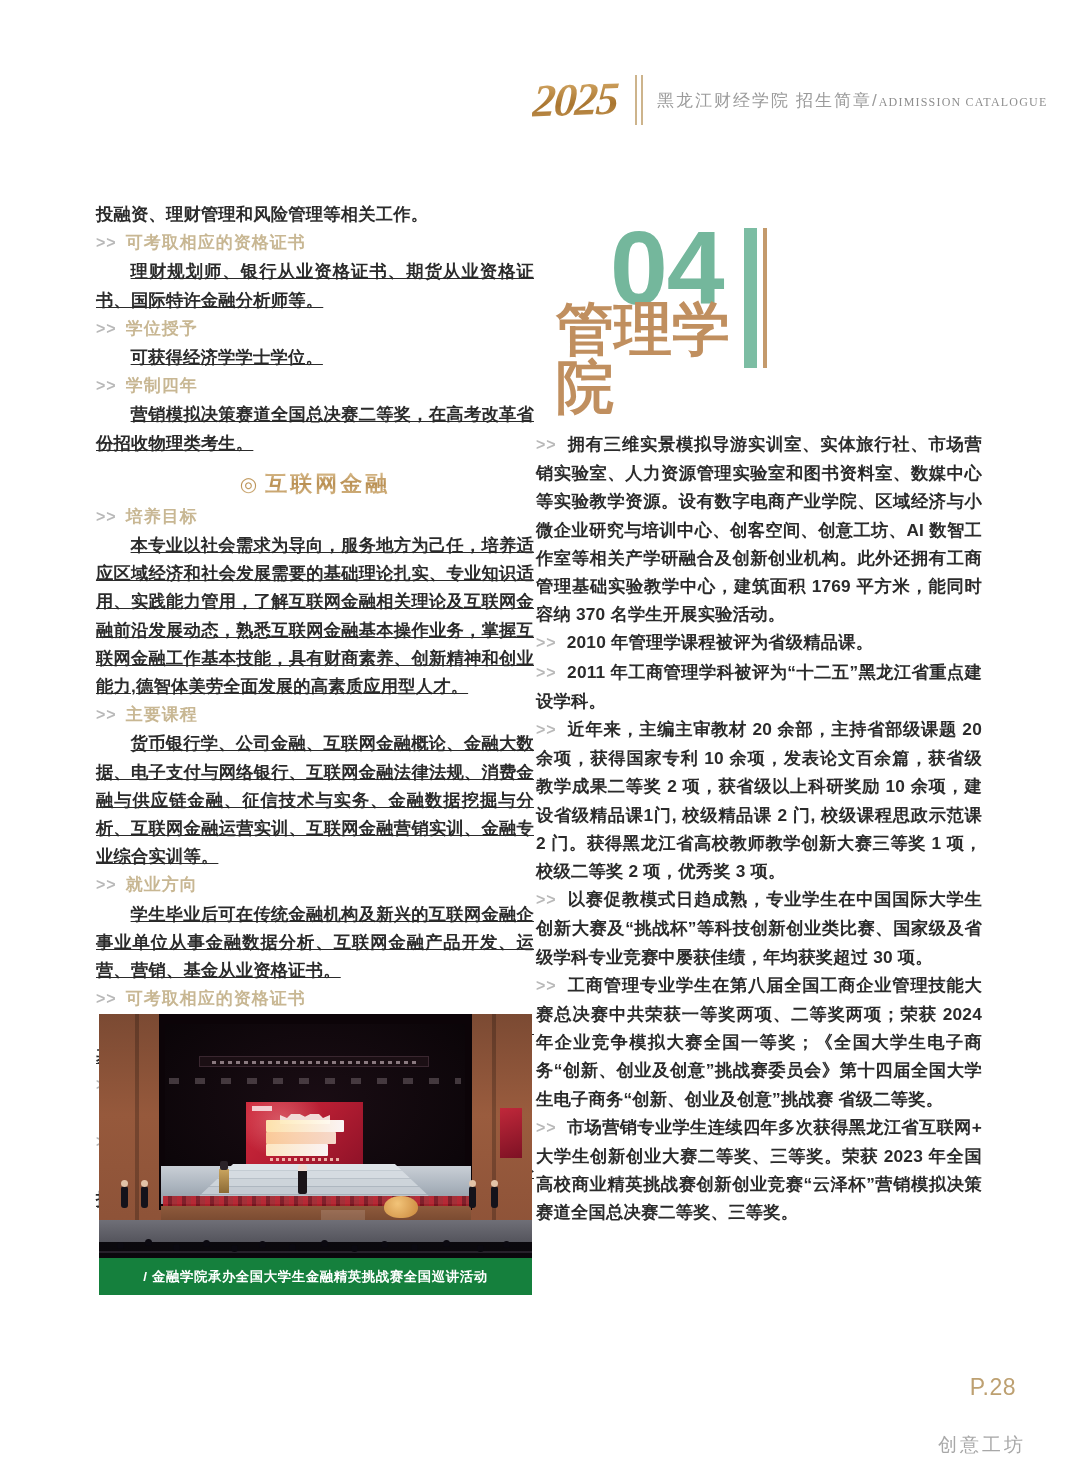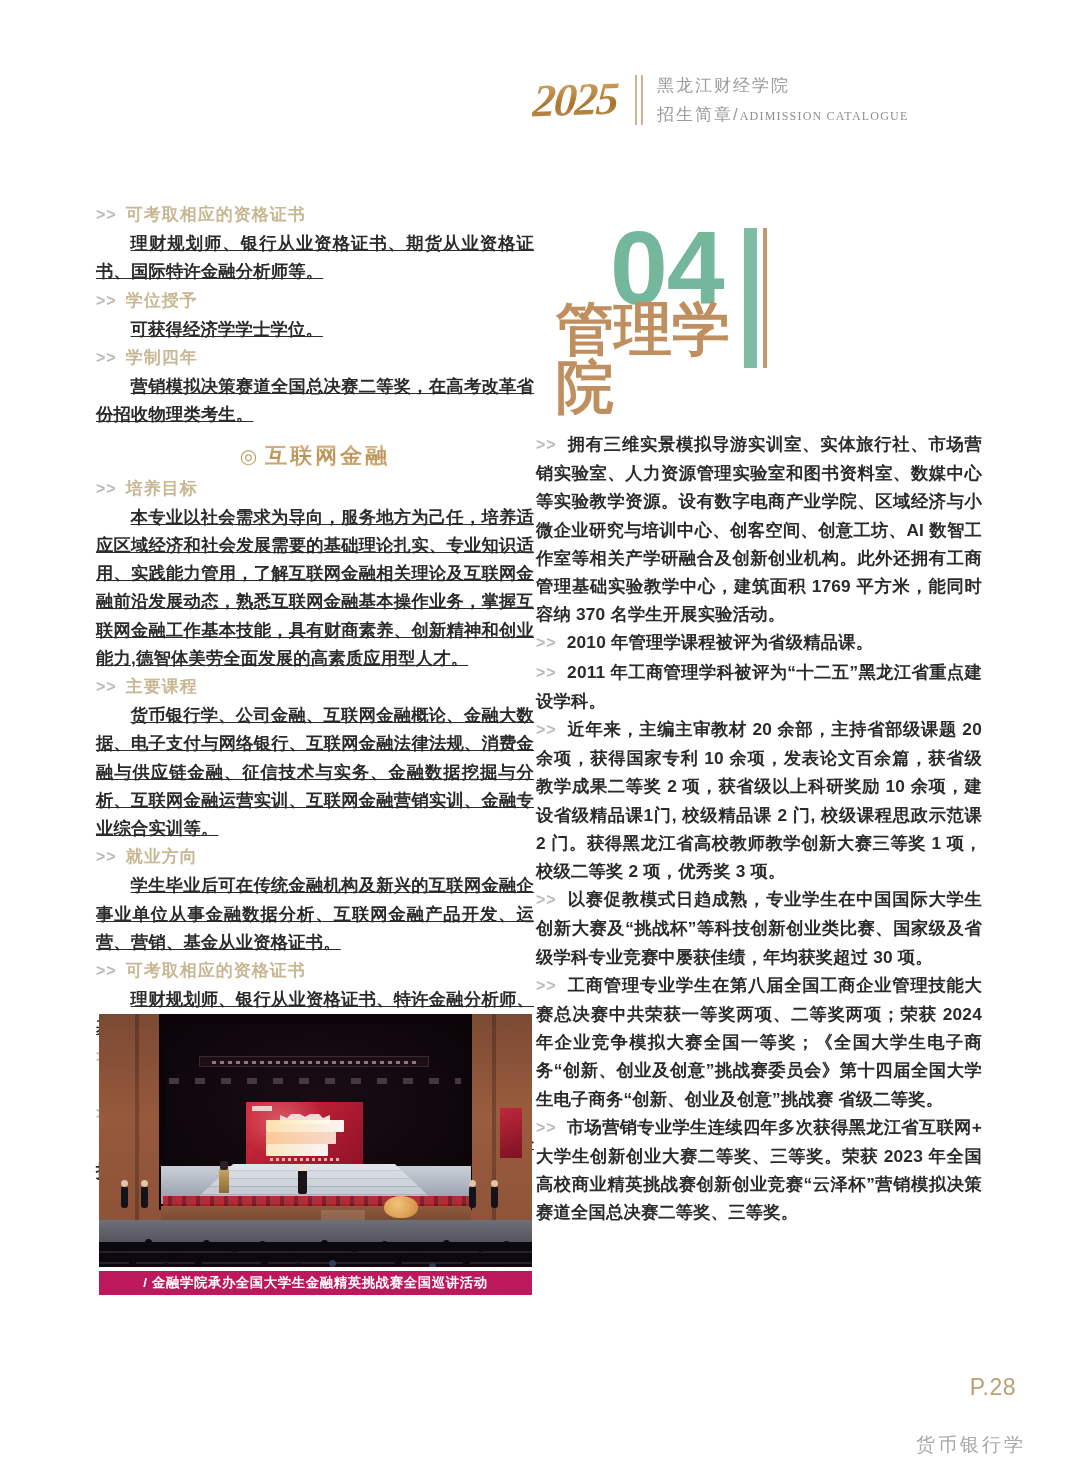--- a/index.html
+++ b/index.html
@@ -21,21 +21,21 @@
     color:#b8863f;
     background:linear-gradient(180deg,#d8ad6b 0%,#a9752f 60%,#c39554 100%);
     -webkit-background-clip:text; background-clip:text;
     -webkit-text-fill-color:transparent;
     transform:skewX(-6deg) rotate(-2deg);
     line-height:1;
     padding-right:4px;
   }
   .hdr-rules { display:flex; gap:4px; height:56px; align-items:center; }
   .hdr-rules i { display:block; width:2px; height:50px; background:#cdb48c; }
-  .hdr-texts { display:flex; flex-direction:column; justify-content:center; gap:6px; }
+  .hdr-texts { display:flex; justify-content:center; gap:6px; }
   .hdr-cn { font-size:17px; color:#9b9b9b; letter-spacing:2px; }
   .hdr-en { font-size:17px; color:#9b9b9b; letter-spacing:1px; }
   .hdr-en .cn { letter-spacing:2px; }
   .hdr-en .en {
     font-family:"Liberation Serif","DejaVu Serif",serif;
     font-size:12px; letter-spacing:1.2px; color:#8e8e8e;
   }
 
   
   .col-left  { position:absolute; left:96px;  top:200px; width:438px; }
@@ -176,22 +176,22 @@
       #1b1720;
   }
   .heads { position:absolute; left:0; top:222px; width:100%; height:66px; }
   .heads i { position:absolute; width:7px; height:7px; border-radius:50%; background:#0b0910; }
   .heads i.l { background:#2d3c52; }
   .usher { position:absolute; width:7px; height:22px; background:#14121a; border-radius:3px; top:172px; }
   .usher::before { content:""; position:absolute; left:0; top:-6px; width:7px; height:7px;
     border-radius:50%; background:#e2c3a8; }
 
   .caption {
-    position:absolute; left:0; bottom:0; width:433px; height:24px;
-    background:#be185d;
+    position:absolute; left:0; bottom:0; width:433px; height:37px;
+    background:#15803d;
     color:#ffffff; font-size:13.4px; font-weight:700;
     display:flex; align-items:center; justify-content:center; letter-spacing:.6px;
   }
 
   
   .pageno { position:absolute; right:64px; top:1374px;
     font-family:"Liberation Sans","DejaVu Sans",sans-serif;
     font-size:23px; color:#bda071; letter-spacing:.5px; }
   .watermark { position:absolute; right:54px; top:1432px;
     font-size:19px; color:#a8a8a8; letter-spacing:3px; }
@@ -212,20 +212,21 @@
         <div class="hdr-cn">黑龙江财经学院</div>
         <div class="hdr-en">
           <span class="cn">招生简章/</span><span class="en">ADIMISSION  CATALOGUE</span>
         </div>
       </div>
     </div>
   </div>
 
   <div class="col-left">
 
+    <p class="body-p">投融资、理财管理和风险管理等相关工作。</p>
 
     <div>
       <div class="sec-head">
         <span class="chev">&gt;&gt;</span>
         <span class="sec-title">可考取相应的资格证书</span>
       </div>
       <p class="body-p indent">理财规划师、银行从业资格证书、期货从业资格证书、国际特许金融分析师等。</p>
     </div>
 
     <div>
@@ -380,15 +381,15 @@
           <i class="l" style="left:330px;top:27px"></i>
         <i style="left:364px;top:24px"></i>
           <i style="left:398px;top:28px"></i>
 
       </div>
     </div>
     <div class="caption">/ 金融学院承办全国大学生金融精英挑战赛全国巡讲活动</div>
   </div>
 
   <div class="pageno">P.28</div>
-  <div class="watermark">货币银行学</div>
+  <div class="watermark">创意工坊</div>
 
 </div>
 
 </body></html>

